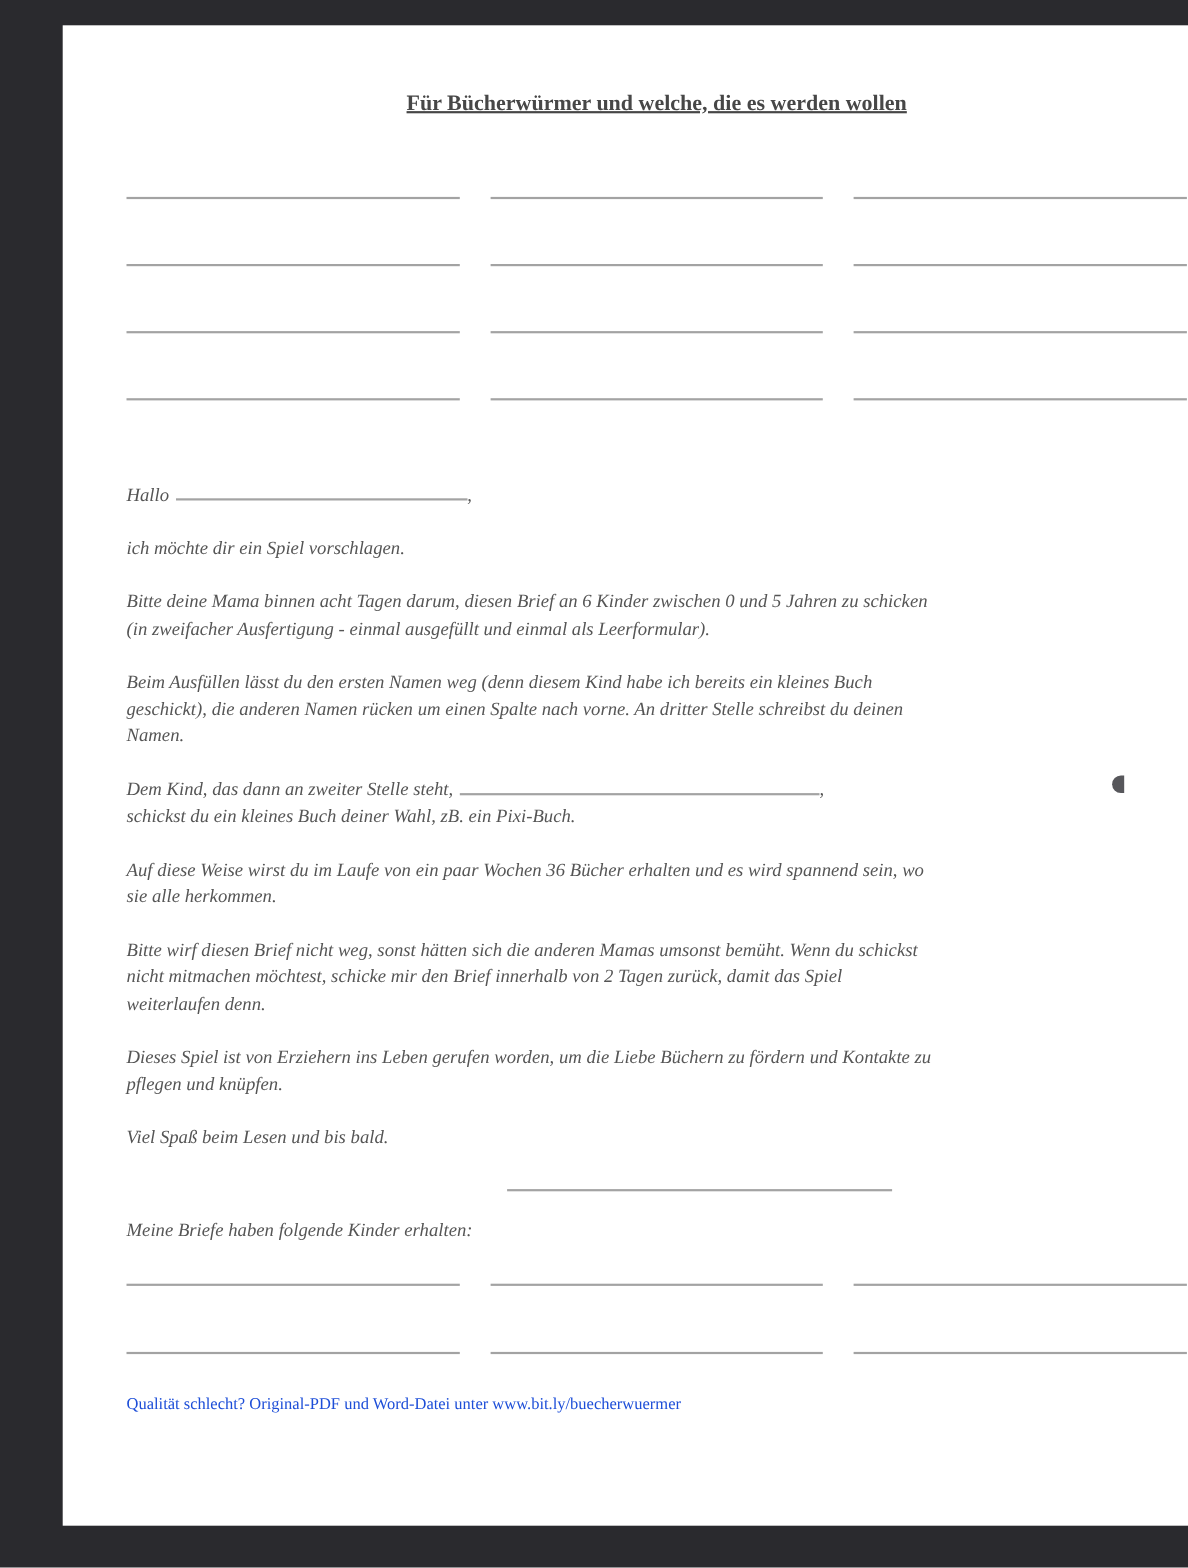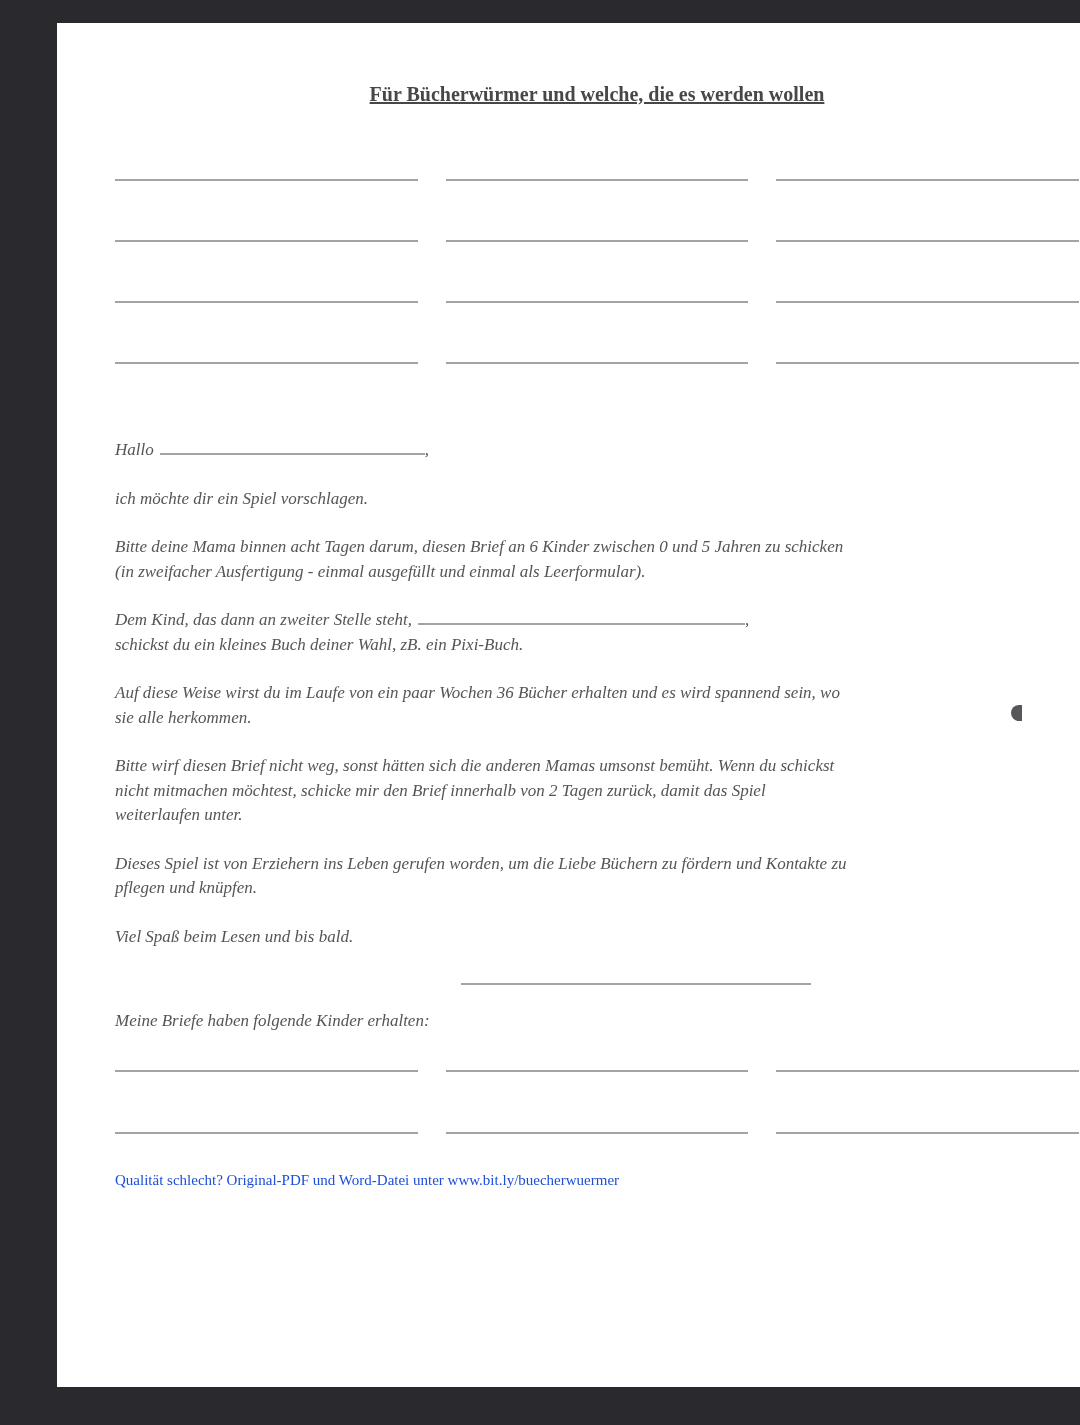--- a/index.html
+++ b/index.html
@@ -116,26 +116,27 @@
   </div>
 
   <div class="bodytext">
 
     <p class="para firstpara"><span>Hallo</span><span class="inline-blank blank-greeting"></span><span>,</span></p>
 
     <p class="para">ich möchte dir ein Spiel vorschlagen.</p>
 
     <p class="para"><span>Bitte deine Mama binnen acht Tagen darum, diesen Brief an 6 Kinder zwischen 0 und 5 Jahren zu schicken</span><br><span>(in zweifacher Ausfertigung - einmal ausgefüllt und einmal als Leerformular).</span></p>
 
+    <p class="para"><span>Beim Ausfüllen lässt du den ersten Namen weg (denn diesem Kind habe ich bereits ein kleines Buch</span><br><span>geschickt), die anderen Namen rücken um einen Spalte nach vorne. An dritter Stelle schreibst du deinen</span><br><span>Namen.</span></p>
 
     <p class="para"><span>Dem Kind, das dann an zweiter Stelle steht,</span><span class="inline-blank blank-second"></span><span>,</span><br><span>schickst du ein kleines Buch deiner Wahl, zB. ein Pixi-Buch.</span></p>
 
     <p class="para"><span>Auf diese Weise wirst du im Laufe von ein paar Wochen 36 Bücher erhalten und es wird spannend sein, wo</span><br><span>sie alle herkommen.</span></p>
 
-    <p class="para"><span>Bitte wirf diesen Brief nicht weg, sonst hätten sich die anderen Mamas umsonst bemüht. Wenn du schickst</span><br><span>nicht mitmachen möchtest, schicke mir den Brief innerhalb von 2 Tagen zurück, damit das Spiel</span><br><span>weiterlaufen unter.</span></p>
+    <p class="para"><span>Bitte wirf diesen Brief nicht weg, sonst hätten sich die anderen Mamas umsonst bemüht. Wenn du schickst</span><br><span>nicht mitmachen möchtest, schicke mir den Brief innerhalb von 2 Tagen zurück, damit das Spiel</span><br><span>weiterlaufen denn.</span></p>
 
     <p class="para"><span>Dieses Spiel ist von Erziehern ins Leben gerufen worden, um die Liebe Büchern zu fördern und Kontakte zu</span><br><span>pflegen und knüpfen.</span></p>
 
     <p class="para">Viel Spaß beim Lesen und bis bald.</p>
 
     <div class="signature-line"></div>
 
     <p class="para recipients-heading">Meine Briefe haben folgende Kinder erhalten:</p>
 
     <div class="recv-grid">

